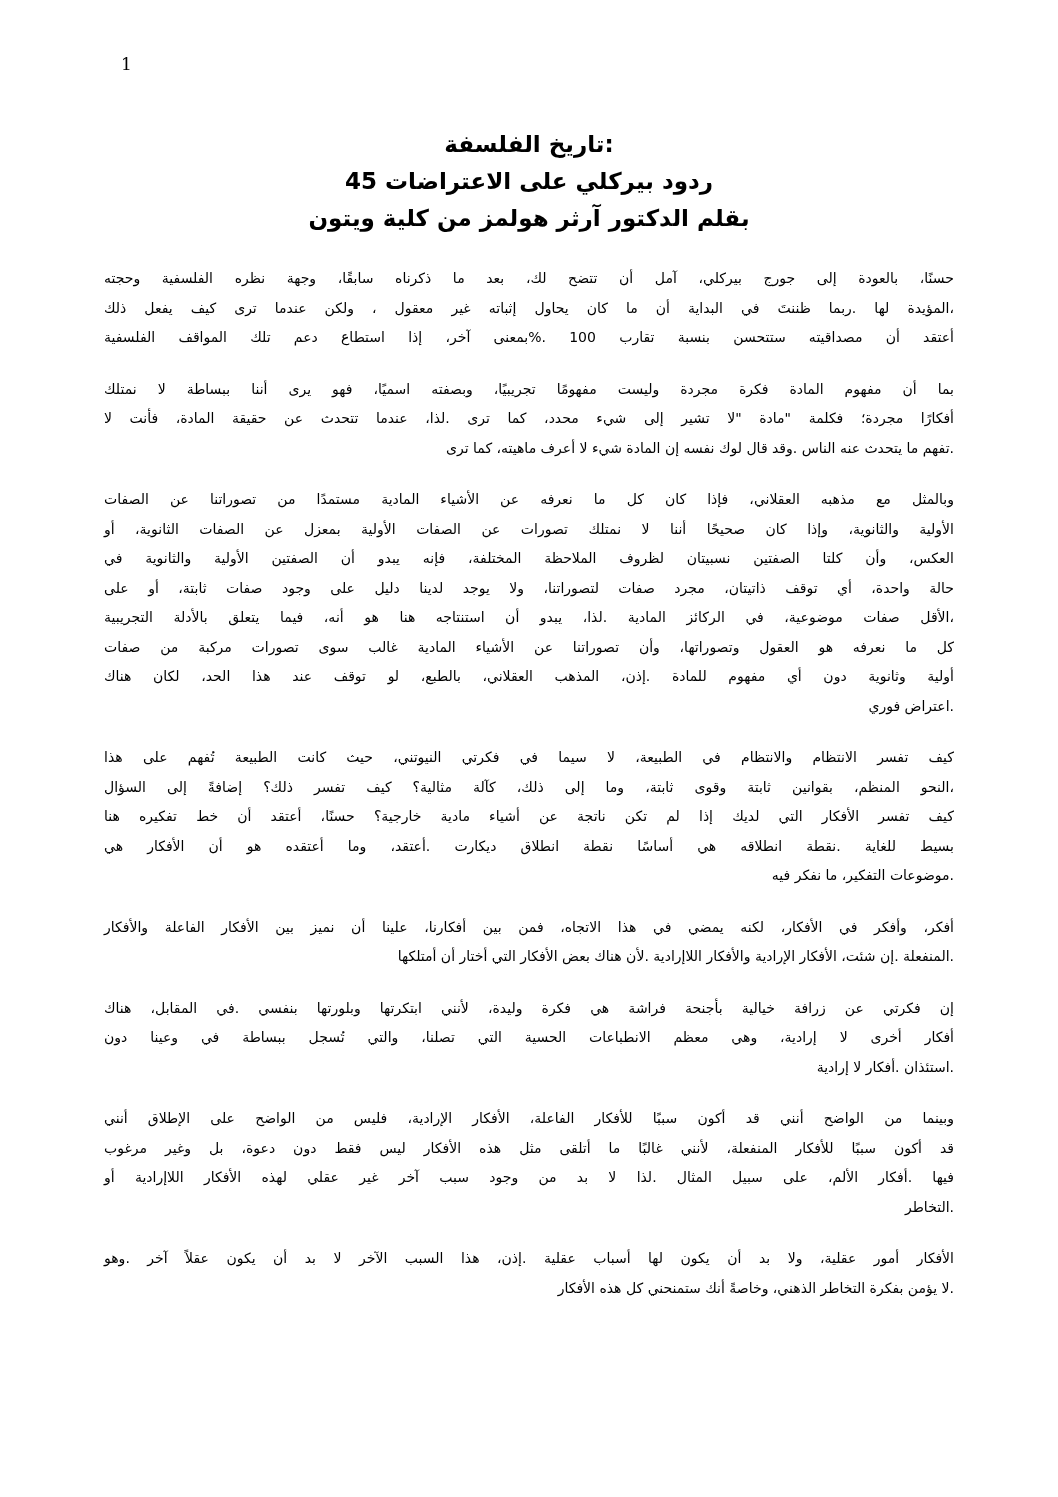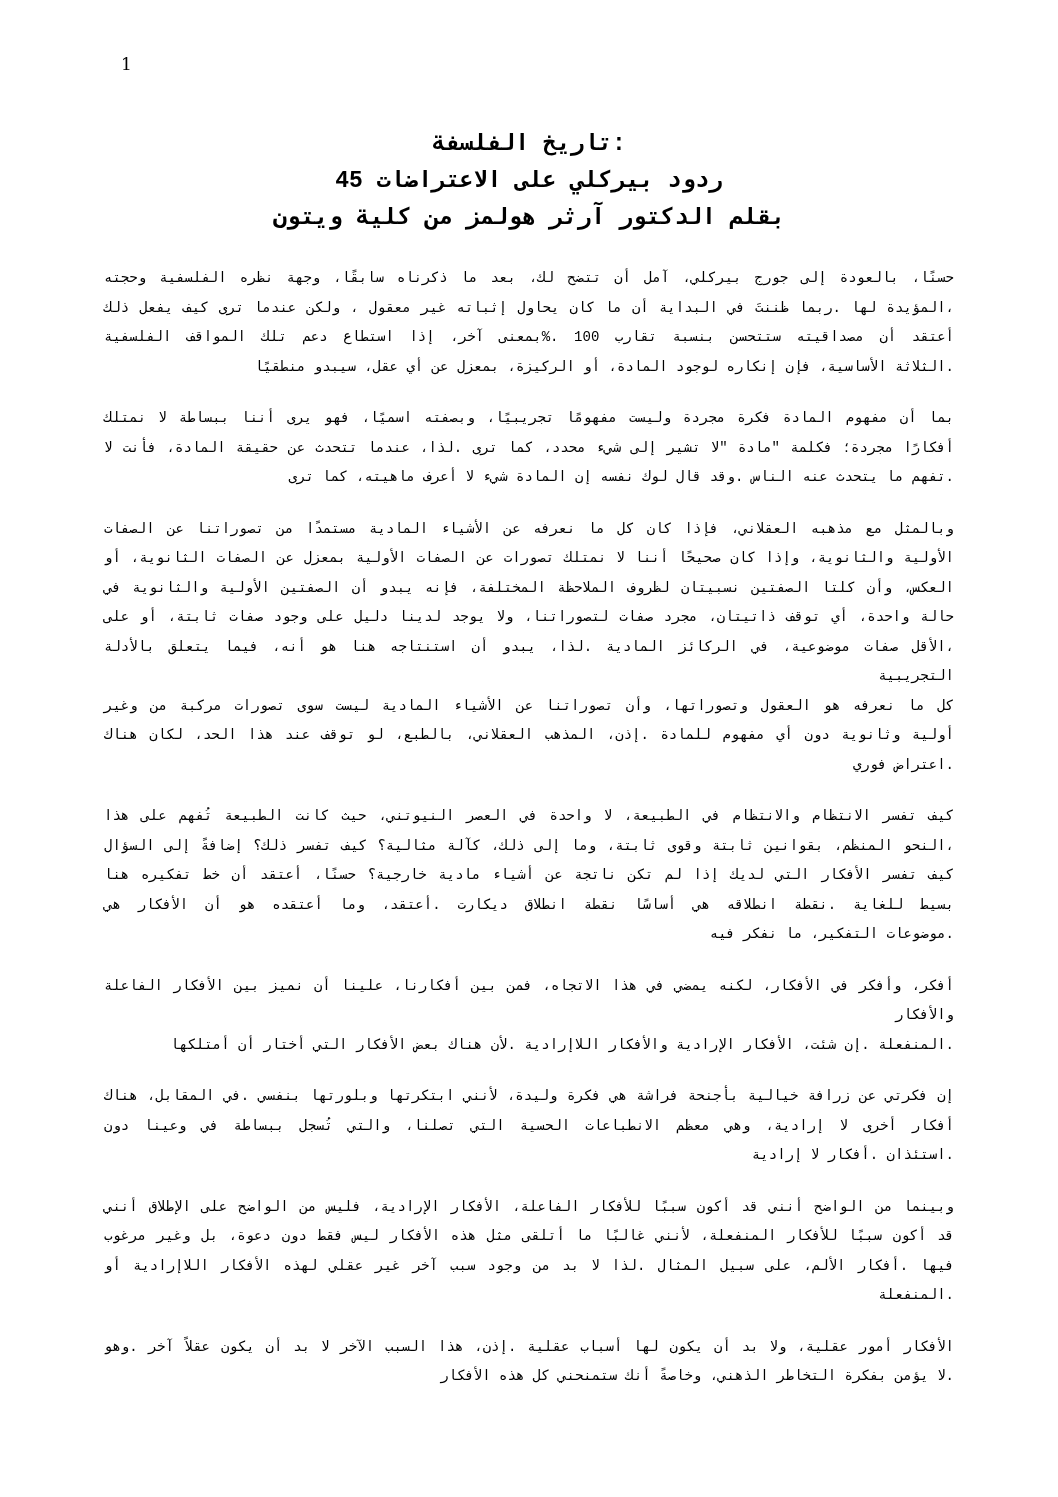--- a/index.html
+++ b/index.html
@@ -18,21 +18,20 @@
     top: 54px;
     font-family: "DejaVu Serif", serif;
     font-size: 17px;
     color: #000000;
   }
   .content {
     position: absolute;
     top: 126px;
     left: 104px;
     width: 850px;
-    font-family: Liberation Mono, monospace;
   }
   .title-block {
     direction: rtl;
     text-align: center;
     font-weight: bold;
     font-size: 23px;
     line-height: 37px;
     color: #000000;
   }
   .body-block {
@@ -64,58 +63,57 @@
       <div class="title-line">:تاريخ الفلسفة</div>
       <div class="title-line">ردود بيركلي على الاعتراضات 45</div>
       <div class="title-line">بقلم الدكتور آرثر هولمز من كلية ويتون</div>
     </div>
 
     <div class="body-block" id="body-block">
         <div class="para">
           <div class="line" dir="rtl">حسنًا، بالعودة إلى جورج بيركلي، آمل أن تتضح لك، بعد ما ذكرناه سابقًا، وجهة نظره الفلسفية وحجته</div>
           <div class="line" dir="rtl">،المؤيدة لها .ربما ظننتَ في البداية أن ما كان يحاول إثباته غير معقول ، ولكن عندما ترى كيف يفعل ذلك</div>
           <div class="line" dir="rtl">أعتقد أن مصداقيته ستتحسن بنسبة تقارب 100 .%بمعنى آخر، إذا استطاع دعم تلك المواقف الفلسفية</div>
-          <div class="line last-line" dir="rtl">.الثلاثة الأساسية، فإن إنكاره لوجود المادة، أو الركيزة، بمعزل عن أي عقل، سيبدو منطقيًا</div>
         </div>
         <div class="para">
           <div class="line" dir="rtl">بما أن مفهوم المادة فكرة مجردة وليست مفهومًا تجريبيًا، وبصفته اسميًا، فهو يرى أننا ببساطة لا نمتلك</div>
           <div class="line" dir="rtl">أفكارًا مجردة؛ فكلمة "مادة "لا تشير إلى شيء محدد، كما ترى .لذا، عندما تتحدث عن حقيقة المادة، فأنت لا</div>
           <div class="line last-line" dir="rtl">.تفهم ما يتحدث عنه الناس .وقد قال لوك نفسه إن المادة شيء لا أعرف ماهيته، كما ترى</div>
         </div>
         <div class="para">
           <div class="line" dir="rtl">وبالمثل مع مذهبه العقلاني، فإذا كان كل ما نعرفه عن الأشياء المادية مستمدًا من تصوراتنا عن الصفات</div>
           <div class="line" dir="rtl">الأولية والثانوية، وإذا كان صحيحًا أننا لا نمتلك تصورات عن الصفات الأولية بمعزل عن الصفات الثانوية، أو</div>
           <div class="line" dir="rtl">العكس، وأن كلتا الصفتين نسبيتان لظروف الملاحظة المختلفة، فإنه يبدو أن الصفتين الأولية والثانوية في</div>
           <div class="line" dir="rtl">حالة واحدة، أي توقف ذاتيتان، مجرد صفات لتصوراتنا، ولا يوجد لدينا دليل على وجود صفات ثابتة، أو على</div>
           <div class="line" dir="rtl">،الأقل صفات موضوعية، في الركائز المادية .لذا، يبدو أن استنتاجه هنا هو أنه، فيما يتعلق بالأدلة التجريبية</div>
-          <div class="line" dir="rtl">كل ما نعرفه هو العقول وتصوراتها، وأن تصوراتنا عن الأشياء المادية ليست سوى تصورات مركبة من وغير</div>
+          <div class="line" dir="rtl">كل ما نعرفه هو العقول وتصوراتها، وأن تصوراتنا عن الأشياء المادية غالب سوى تصورات مركبة من صفات</div>
           <div class="line" dir="rtl">أولية وثانوية دون أي مفهوم للمادة .إذن، المذهب العقلاني، بالطبع، لو توقف عند هذا الحد، لكان هناك</div>
           <div class="line last-line" dir="rtl">.اعتراض فوري</div>
         </div>
         <div class="para">
-          <div class="line" dir="rtl">كيف تفسر الانتظام والانتظام في الطبيعة، لا واحدة في العصر النيوتني، حيث كانت الطبيعة تُفهم على هذا</div>
+          <div class="line" dir="rtl">كيف تفسر الانتظام والانتظام في الطبيعة، لا سيما في فكرتي النيوتني، حيث كانت الطبيعة تُفهم على هذا</div>
           <div class="line" dir="rtl">،النحو المنظم، بقوانين ثابتة وقوى ثابتة، وما إلى ذلك، كآلة مثالية؟ كيف تفسر ذلك؟ إضافةً إلى السؤال</div>
           <div class="line" dir="rtl">كيف تفسر الأفكار التي لديك إذا لم تكن ناتجة عن أشياء مادية خارجية؟ حسنًا، أعتقد أن خط تفكيره هنا</div>
           <div class="line" dir="rtl">بسيط للغاية .نقطة انطلاقه هي أساسًا نقطة انطلاق ديكارت .أعتقد، وما أعتقده هو أن الأفكار هي</div>
           <div class="line last-line" dir="rtl">.موضوعات التفكير، ما نفكر فيه</div>
         </div>
         <div class="para">
           <div class="line" dir="rtl">أفكر، وأفكر في الأفكار، لكنه يمضي في هذا الاتجاه، فمن بين أفكارنا، علينا أن نميز بين الأفكار الفاعلة والأفكار</div>
           <div class="line last-line" dir="rtl">.المنفعلة .إن شئت، الأفكار الإرادية والأفكار اللاإرادية .لأن هناك بعض الأفكار التي أختار أن أمتلكها</div>
         </div>
         <div class="para">
           <div class="line" dir="rtl">إن فكرتي عن زرافة خيالية بأجنحة فراشة هي فكرة وليدة، لأنني ابتكرتها وبلورتها بنفسي .في المقابل، هناك</div>
           <div class="line" dir="rtl">أفكار أخرى لا إرادية، وهي معظم الانطباعات الحسية التي تصلنا، والتي تُسجل ببساطة في وعينا دون</div>
           <div class="line last-line" dir="rtl">.استئذان .أفكار لا إرادية</div>
         </div>
         <div class="para">
           <div class="line" dir="rtl">وبينما من الواضح أنني قد أكون سببًا للأفكار الفاعلة، الأفكار الإرادية، فليس من الواضح على الإطلاق أنني</div>
           <div class="line" dir="rtl">قد أكون سببًا للأفكار المنفعلة، لأنني غالبًا ما أتلقى مثل هذه الأفكار ليس فقط دون دعوة، بل وغير مرغوب</div>
           <div class="line" dir="rtl">فيها .أفكار الألم، على سبيل المثال .لذا لا بد من وجود سبب آخر غير عقلي لهذه الأفكار اللاإرادية أو</div>
-          <div class="line last-line" dir="rtl">.المنفعلة</div>
+          <div class="line last-line" dir="rtl">.التخاطر</div>
         </div>
         <div class="para">
           <div class="line" dir="rtl">الأفكار أمور عقلية، ولا بد أن يكون لها أسباب عقلية .إذن، هذا السبب الآخر لا بد أن يكون عقلاً آخر .وهو</div>
           <div class="line last-line" dir="rtl">.لا يؤمن بفكرة التخاطر الذهني، وخاصةً أنك ستمنحني كل هذه الأفكار</div>
         </div>
       </div>
   </div>
 </div>
 
 </body></html>

